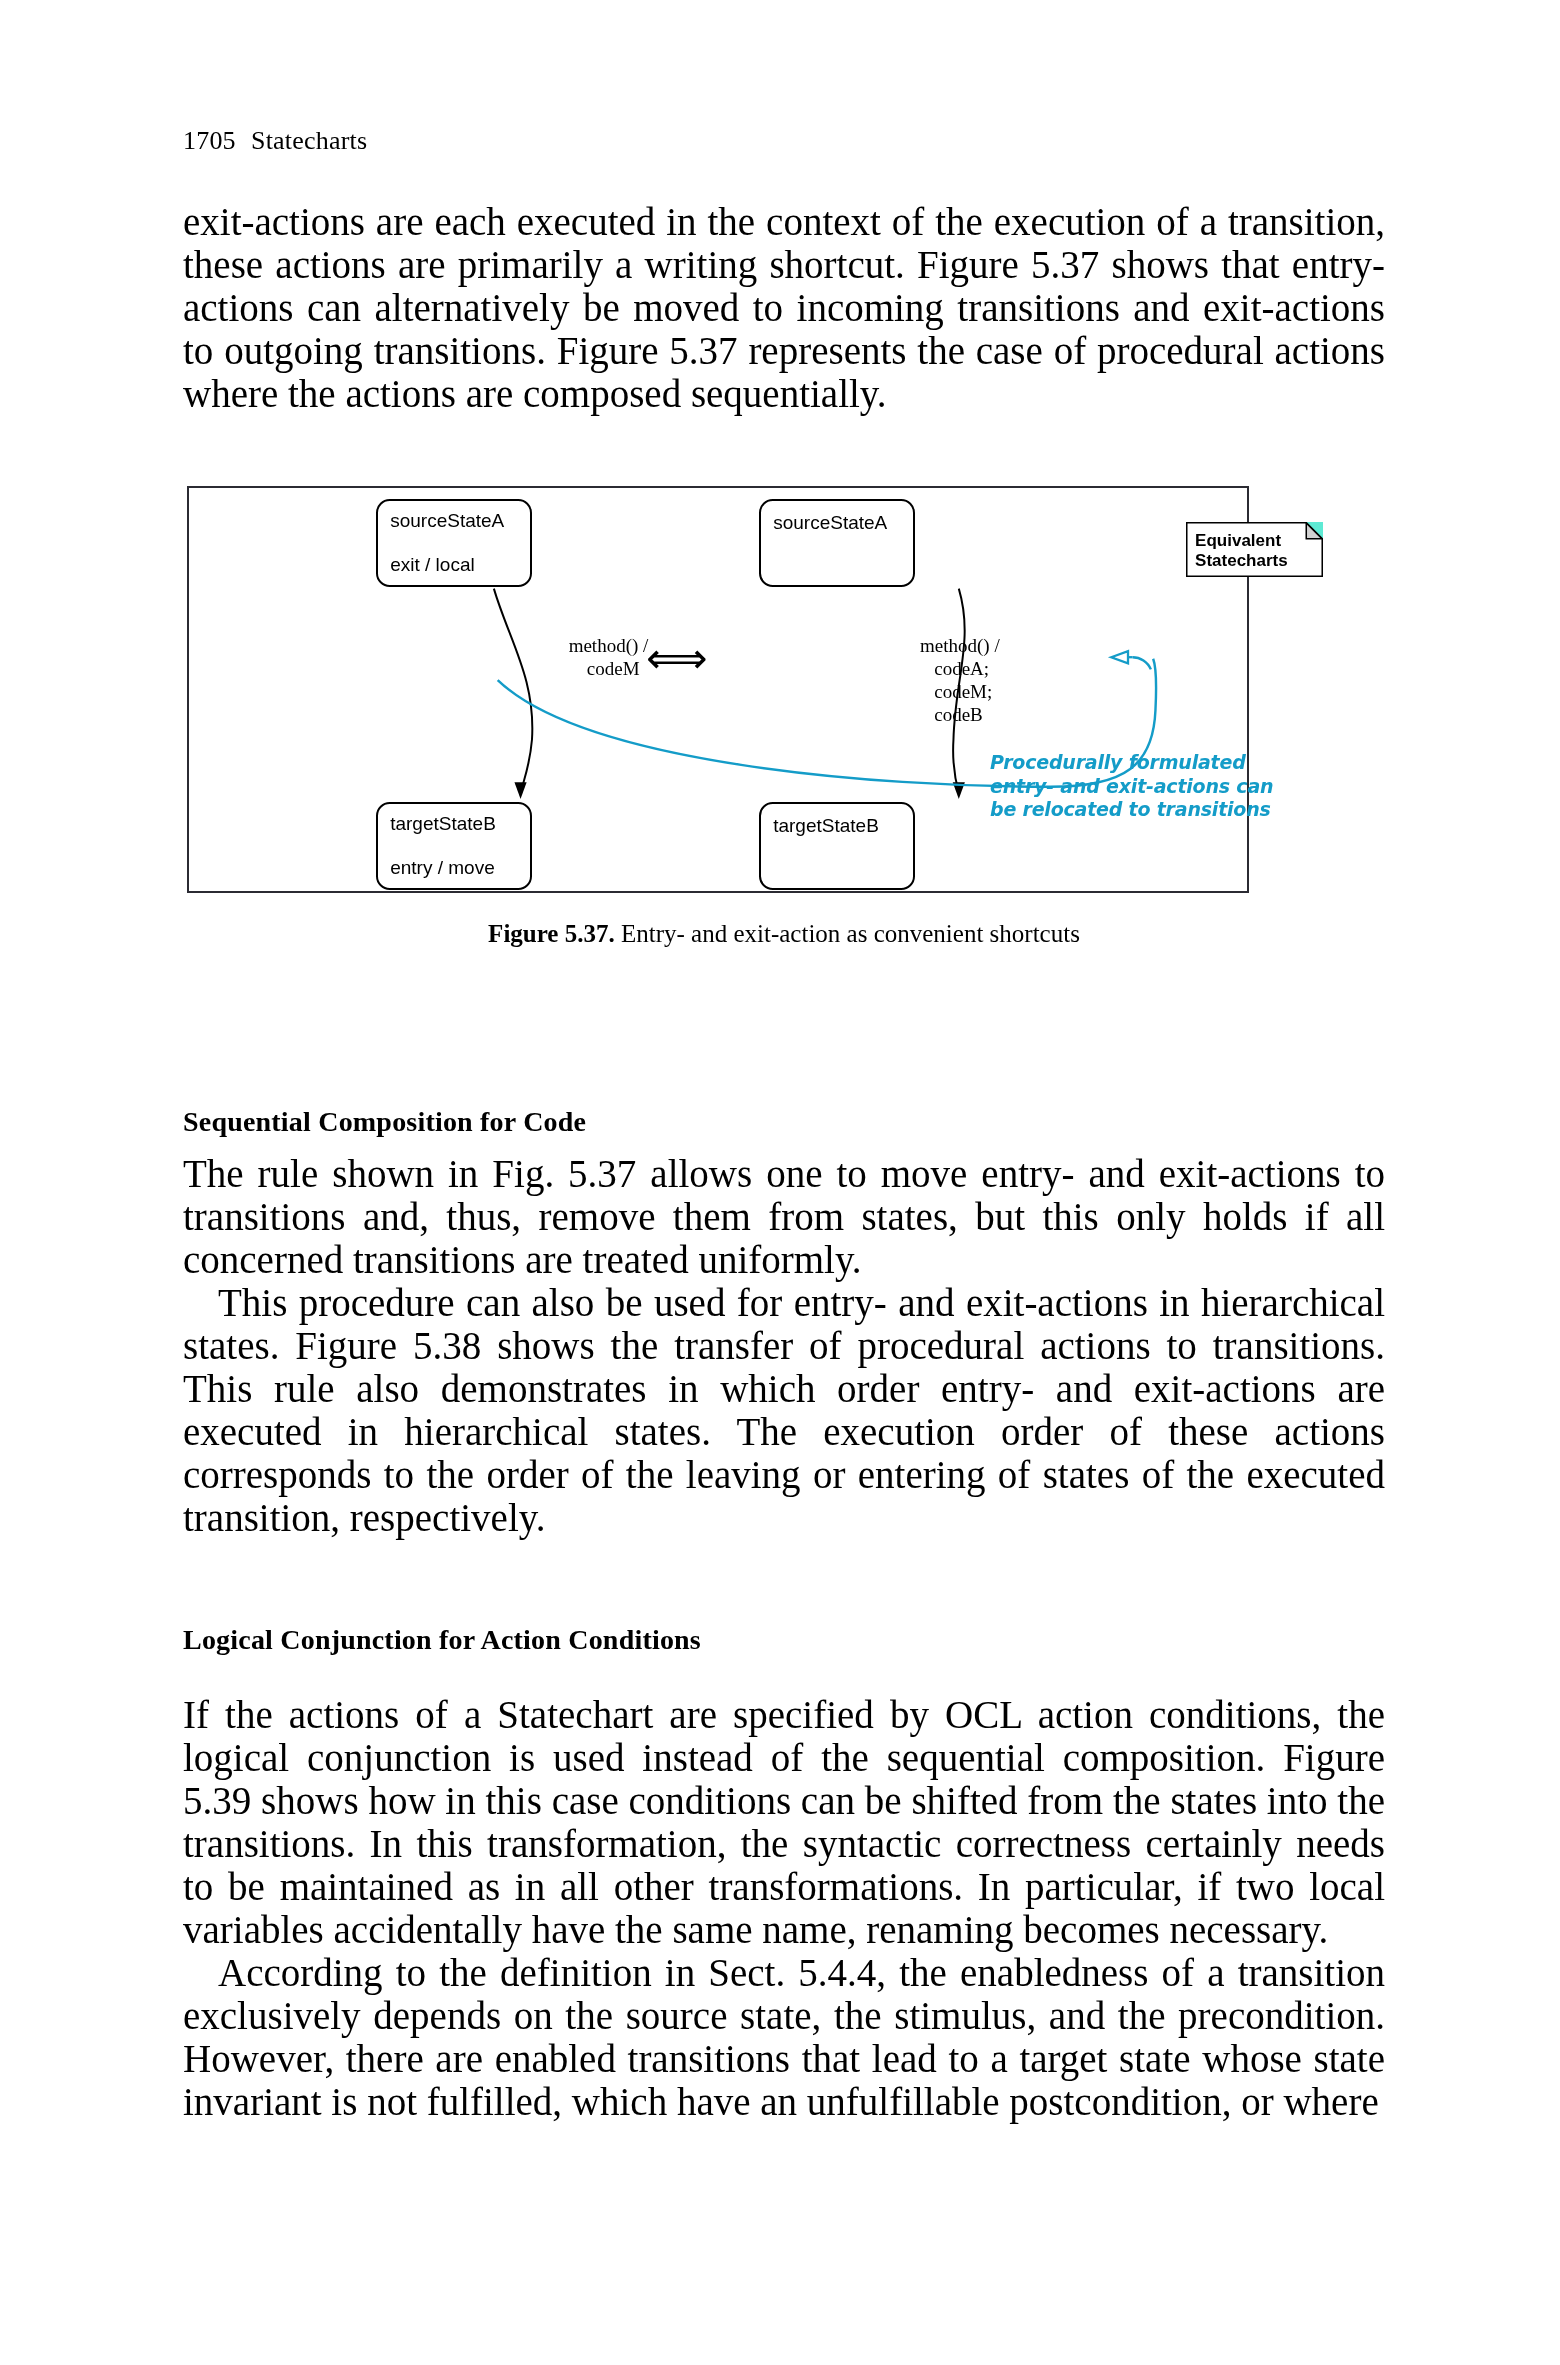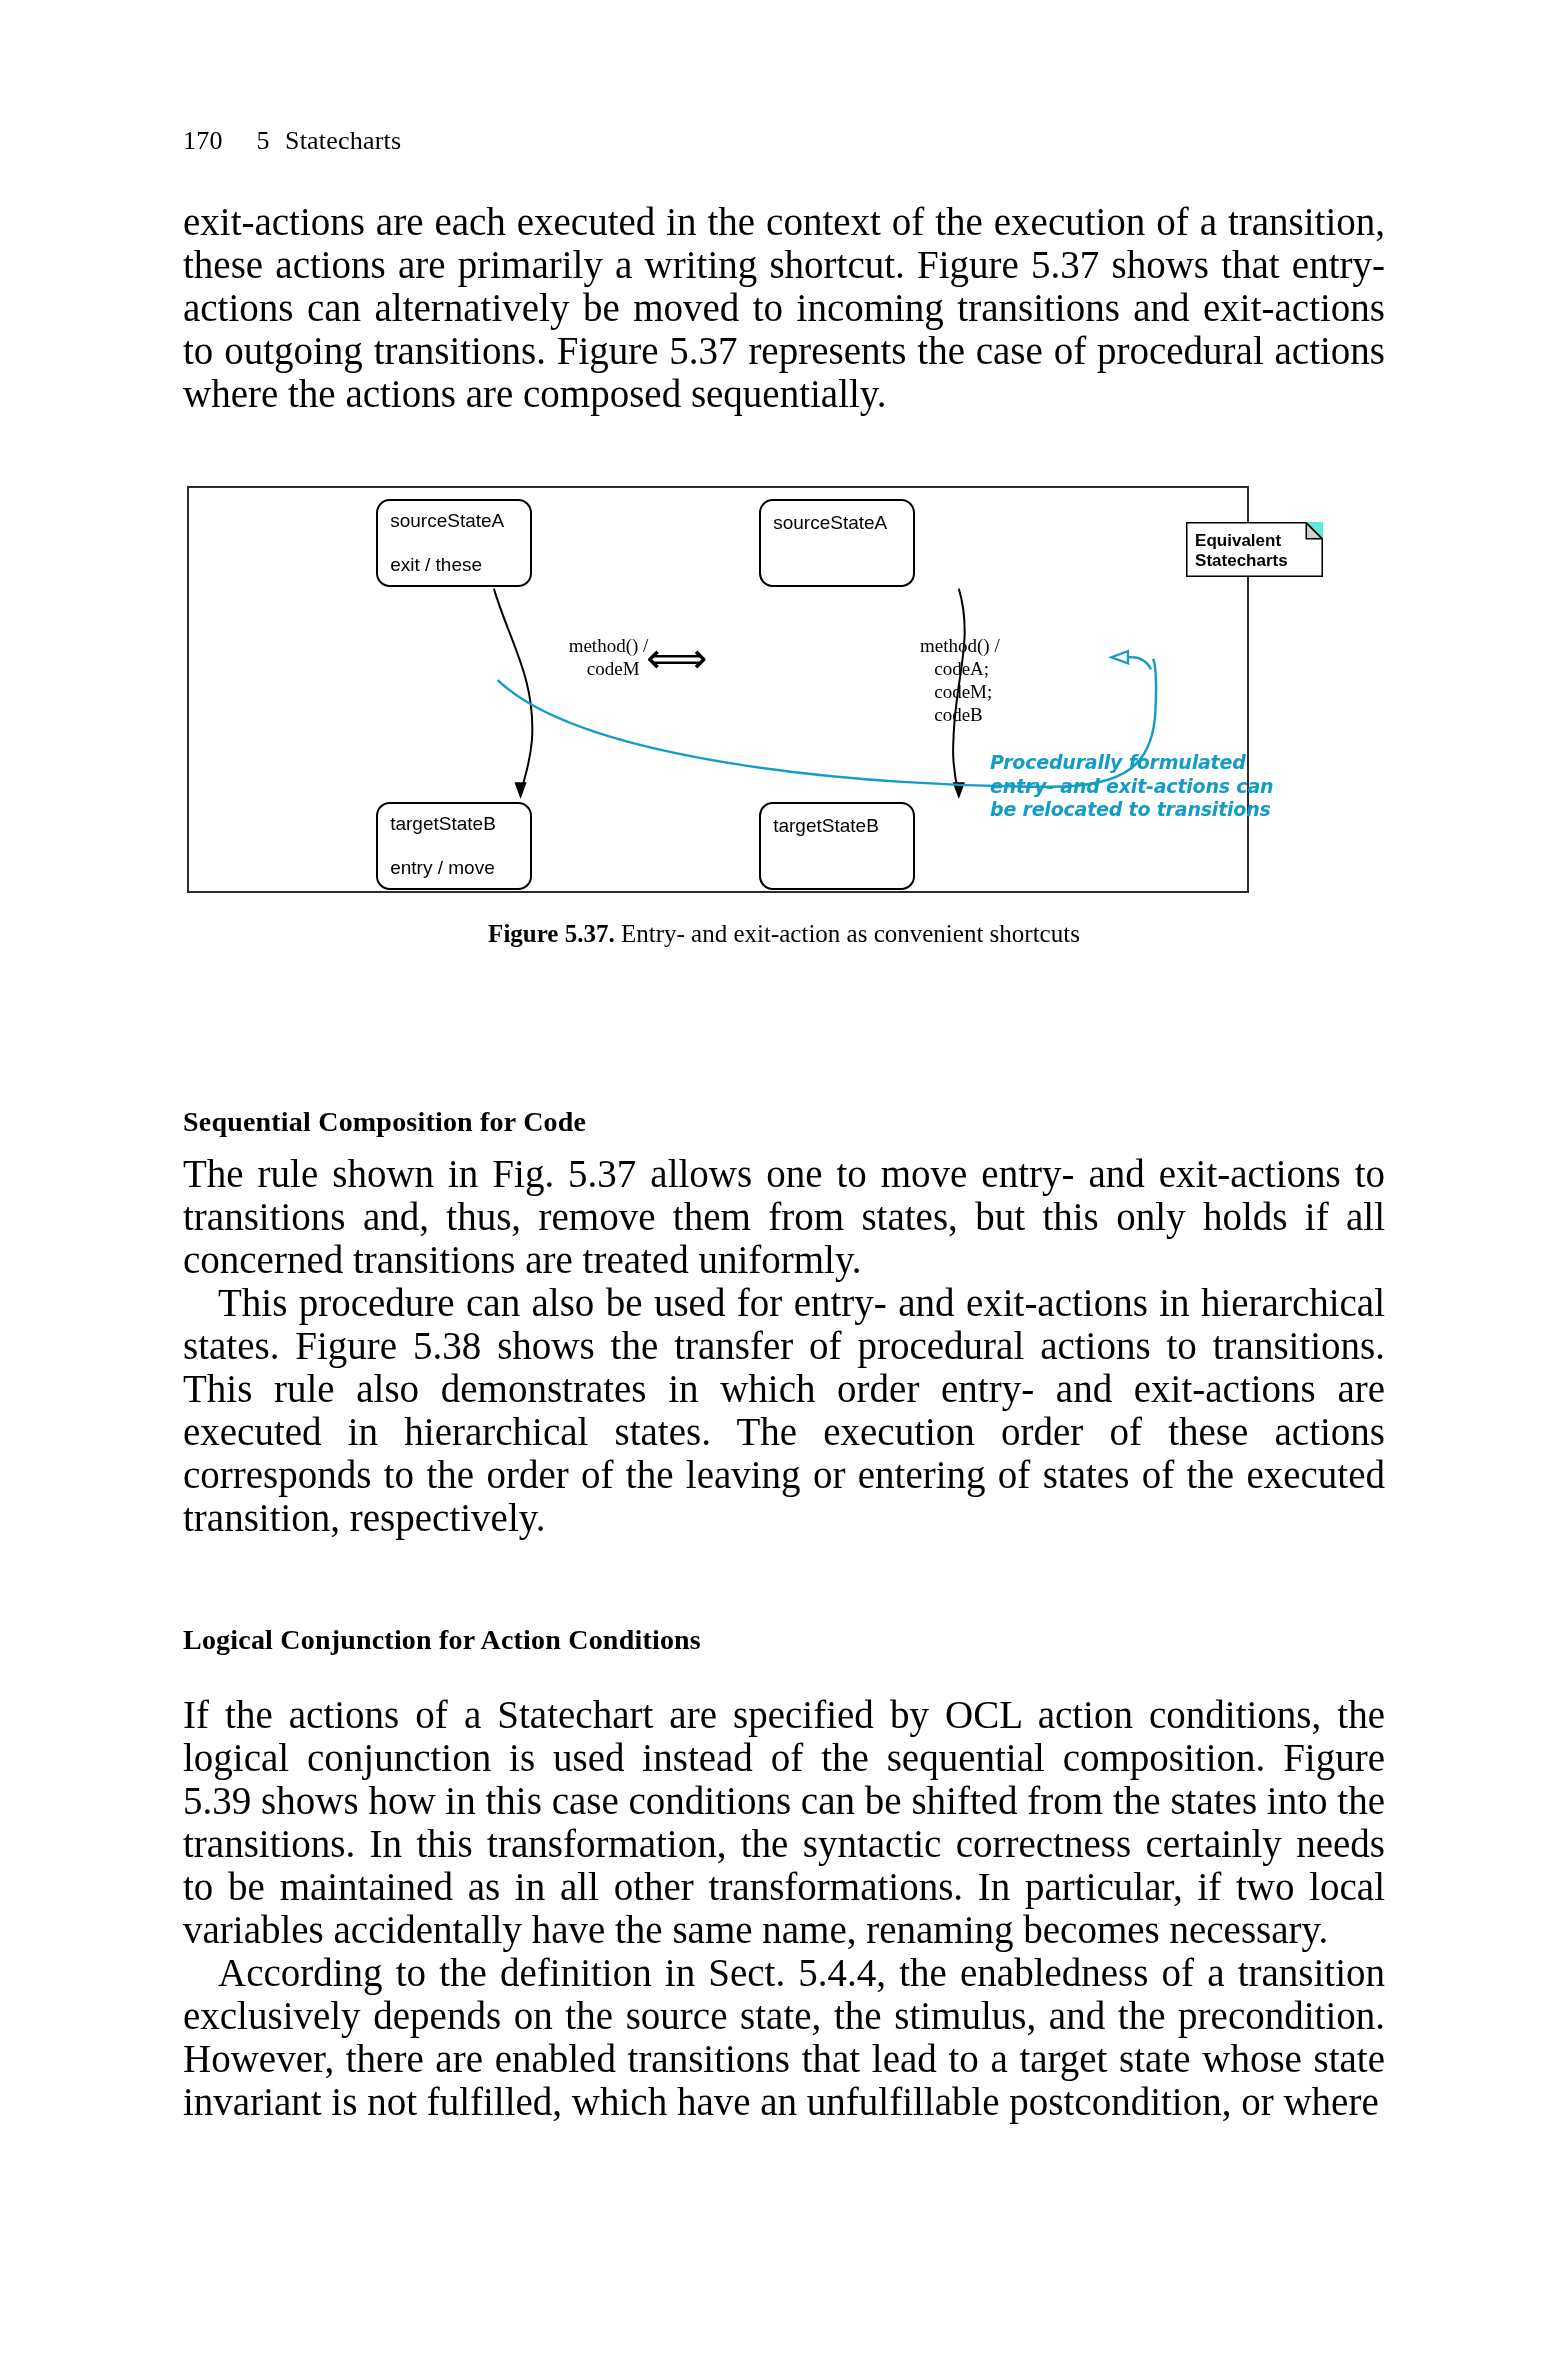--- a/index.html
+++ b/index.html
@@ -19,21 +19,21 @@
 
   
   .running-head {
     position: absolute;
     left: 183px;
     top: 126px;
     font-size: 26px;
     letter-spacing: 0.2px;
     white-space: nowrap;
   }
-  .running-head .folio { margin-right: 34px; }
+  .running-head .folio { }
   .running-head .chapnum { margin-right: 15.2px; }
 
   
   .col {
     position: absolute;
     left: 183px;
     width: 1202px;
   }
   p.body {
     margin: 0;
@@ -189,21 +189,21 @@
         <path d="M 410 300 C 500 380 560 330 575 300" fill="none" stroke="#149cc8" stroke-width="3" transform="translate(0,0)" opacity="0"></path>
         <path d="M 405 290 C 520 400 900 430 1130 430 C 1230 430 1265 400 1268 330 C 1270 290 1268 270 1265 262" fill="none" stroke="#149cc8" stroke-width="3.2" transform="translate(0,-38)"></path>
 
         <polygon points="1210,222 1232,214 1232,230" fill="none" stroke="#149cc8" stroke-width="3" stroke-linejoin="miter"></polygon>
         <line x1="1232" y1="222" x2="1238" y2="222" stroke="#149cc8" stroke-width="3"></line>
         <path d="M 1238 222 C 1248 222 1258 228 1262 238" fill="none" stroke="#149cc8" stroke-width="3.2"></path>
       </svg>
 
       <div class="state-box" style="left:187px; top:11.4px; width:156px; height:88px;">
         <span class="state-name">sourceStateA</span>
-        <span class="state-action">exit / these</span>
+        <span class="state-action">exit / local</span>
       </div>
 
       <div class="trans-label" style="left:347px; top:146px; width:145px;">method() /
   codeM</div>
 
       <div class="state-box" style="left:187px; top:314px; width:156px; height:88px;">
         <span class="state-name">targetStateB</span>
         <span class="state-action">entry / move</span>
       </div>
 

